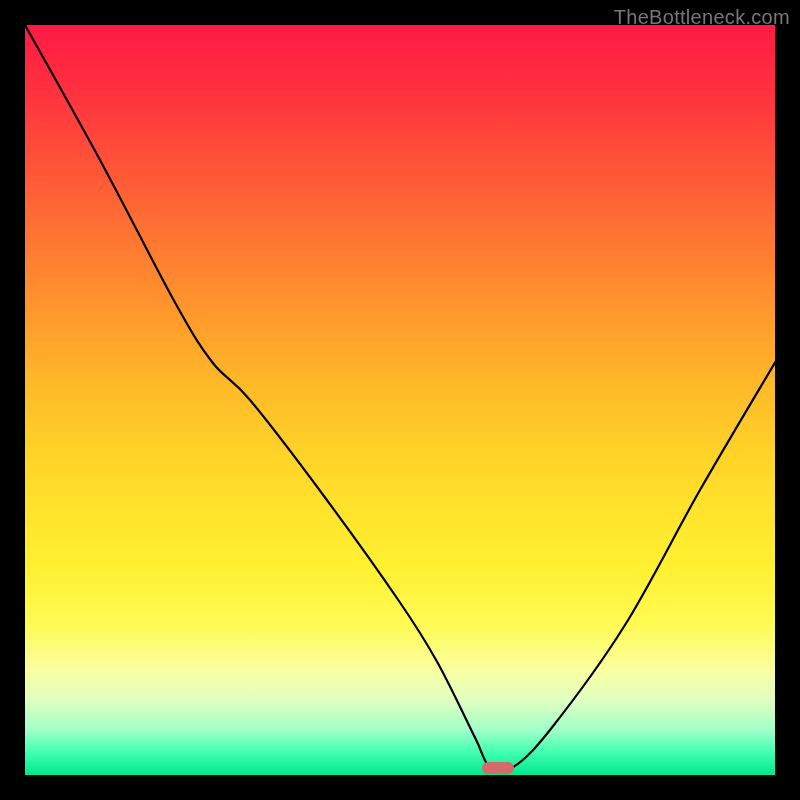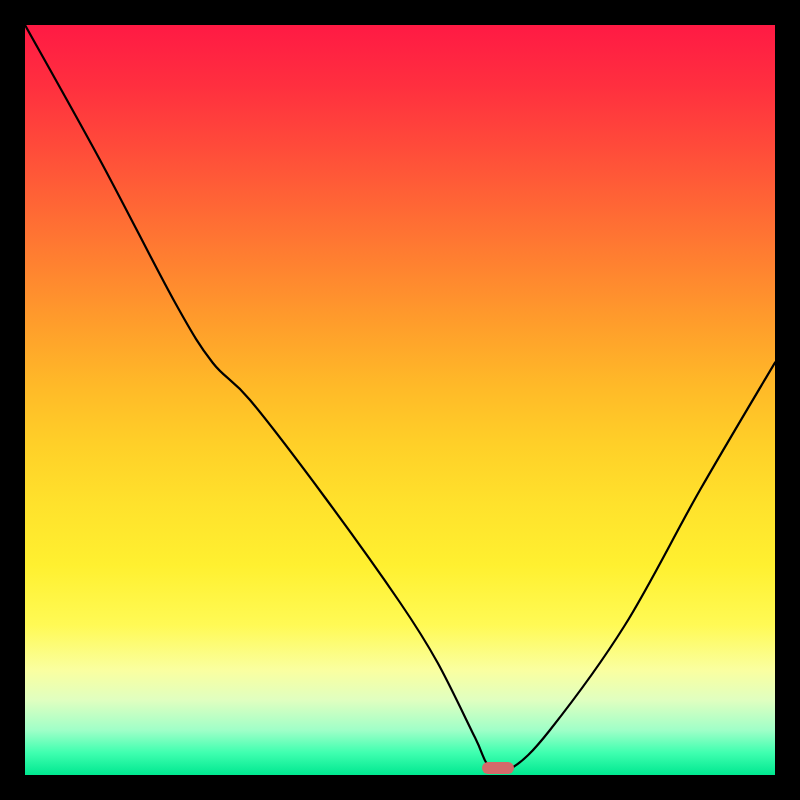--- a/index.html
+++ b/index.html
@@ -71,13 +71,14 @@
 </head>
 <body>
 
 <div class="container">
   <div class="plot-area">
     <svg class="curve" viewBox="0 0 750 750" preserveAspectRatio="none">
       <path id="curve-path" fill="none" stroke="#000" stroke-width="2.2" stroke-linejoin="round" stroke-linecap="round" d="M 0 0 C 12.5 22.5 50 88.75 75 135 C 100 181.25 131.25 243.75 150 277.5 C 168.75 311.25 175 321.24999999999994 187.5 337.49999999999994 C 200 353.74999999999994 206.25 352.5 225 375 C 243.75 397.5 275 438.75 300 472.5 C 325 506.25 356.25 550 375 577.5 C 393.75 605 400.00000000000006 615 412.50000000000006 637.5 C 425.00000000000006 660 441.25 695 450 712.5 C 458.75 730 458.75 737.5 465 742.5 C 471.25 747.5 477.5 748.75 487.5 742.5 C 497.5 736.25 506.25 728.75 525 705 C 543.75 681.25 575 640 600 600 C 625 560 650 508.75 675 465 C 700 421.25 737.5 358.74999999999994 750 337.49999999999994"></path>
     </svg>
     <div id="marker" class="marker" style="left: 472.5px; top: 742.5px; background: rgb(212, 106, 106);"></div>
   </div>
+  <div class="watermark">TheBottleneck.com</div>
 </div>
 
 </body></html>

